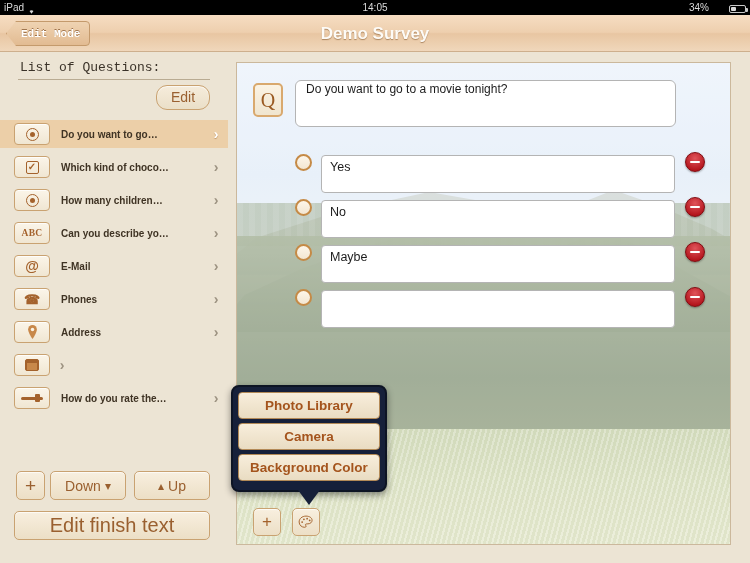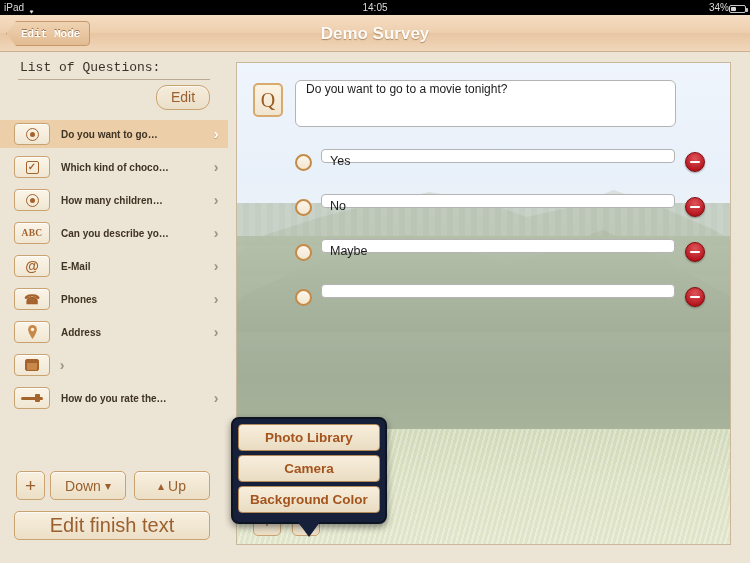--- a/index.html
+++ b/index.html
@@ -11,21 +11,21 @@
   }
   #app { position: relative; width: 750px; height: 563px; }
 
   
   .statusbar {
     position: absolute; left:0; top:0; width:750px; height:15px;
     background:#000; color:#dcdcdc; font-size:10px; line-height:15px;
   }
   .sb-left { position:absolute; left:4px; top:0; display:flex; align-items:center; gap:3px; }
   .sb-center { position:absolute; left:0; width:750px; text-align:center; }
-  .sb-right { position:absolute; right:4px; top:0; display:flex; align-items:center; gap:0; }
+  .sb-right { position:absolute; right:4px; top:0; display:flex; align-items:center; gap:20px; }
   .wifi-icon { display:inline-block; width:9px; height:9px; position:relative; top:1px; }
   .batt { display:inline-block; width:17px; height:8px; border:1px solid #c8c8c8;
           border-radius:2px; position:relative; top:1px; }
   .batt::after { content:""; position:absolute; right:-3px; top:2px; width:2px; height:4px;
                  background:#c8c8c8; border-radius:0 1px 1px 0; }
   .batt-fill { position:absolute; left:1px; top:1px; bottom:1px; width:34%; background:#d8d8d8; border-radius:1px;}
 
   
   .navbar {
     position:absolute; left:0; top:15px; width:750px; height:37px;
@@ -159,21 +159,21 @@
   }
 
   .answers { position:absolute; left:0; top:80px; width:100%; }
   .arow { position:relative; height:45px; }
   .aradio {
     position:absolute; left:58px; top:11px; width:17px; height:17px;
     border:2px solid #c58a46; border-radius:50%;
     background:linear-gradient(to bottom,#fdf6ea,#f3e6d2);
   }
   .afield {
-    position:absolute; left:84px; top:6px; width:354px; height:14px;
+    position:absolute; left:84px; top:12px; width:354px; height:38px;
     background:#fff; border:1px solid #b4b4b4; border-radius:4px;
     padding:3px 8px; font-size:12.5px; color:#1c1c1c; line-height:16px;
   }
   .adel {
     position:absolute; left:448px; top:9px; width:20px; height:20px; border-radius:50%;
     background:radial-gradient(circle at 50% 30%, #e0545a, #b4151d 75%);
     border:1px solid #7f0c12;
     box-shadow:0 1px 2px rgba(0,0,0,.35);
     display:flex; align-items:center; justify-content:center;
   }
@@ -188,21 +188,21 @@
     display:flex; align-items:center; justify-content:center;
     color:#a4622c; font-size:17px;
     box-shadow:0 1px 1px rgba(255,255,255,.75) inset;
   }
   .ctool.small { font-size:14px; }
 
   
   .popover {
     position:absolute; left:231px; top:385px; width:156px;
     background:#16203a; border:2px solid #0d1424; border-radius:8px;
-    padding:5px; box-shadow:0 3px 7px rgba(0,0,0,.45);margin-top:32px;
+    padding:5px; box-shadow:0 3px 7px rgba(0,0,0,.45);
   }
   .pop-item {
     height:27px; margin-bottom:4px;
     background:linear-gradient(to bottom,#f8eedc,#e9dcc2);
     border:1px solid #b38a57; border-radius:4px;
     display:flex; align-items:center; justify-content:center;
     font-size:13.5px; font-weight:bold; color:#a4541d;
   }
   .pop-item:last-child { margin-bottom:0; }
   .pop-arrow {

